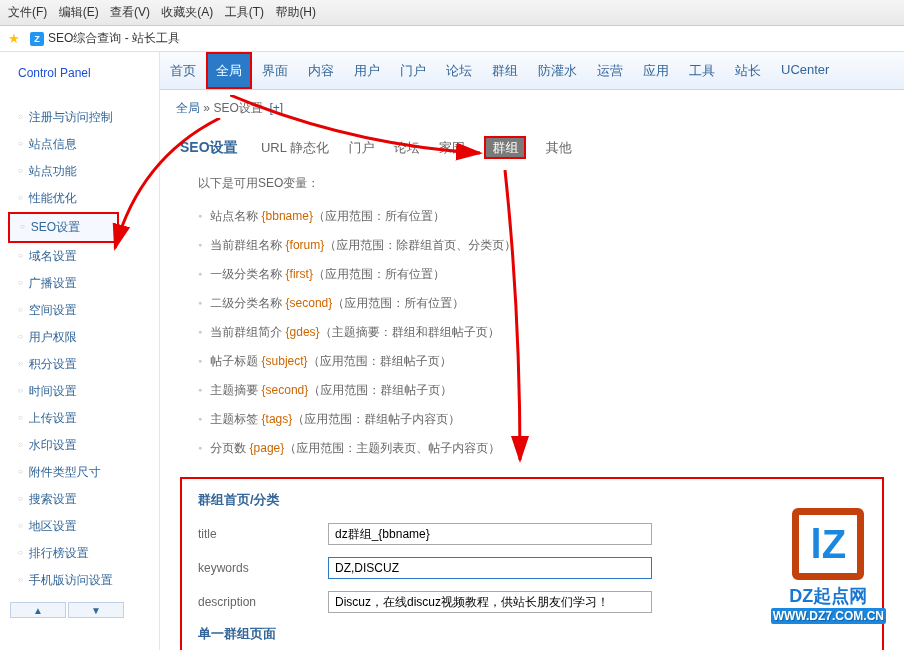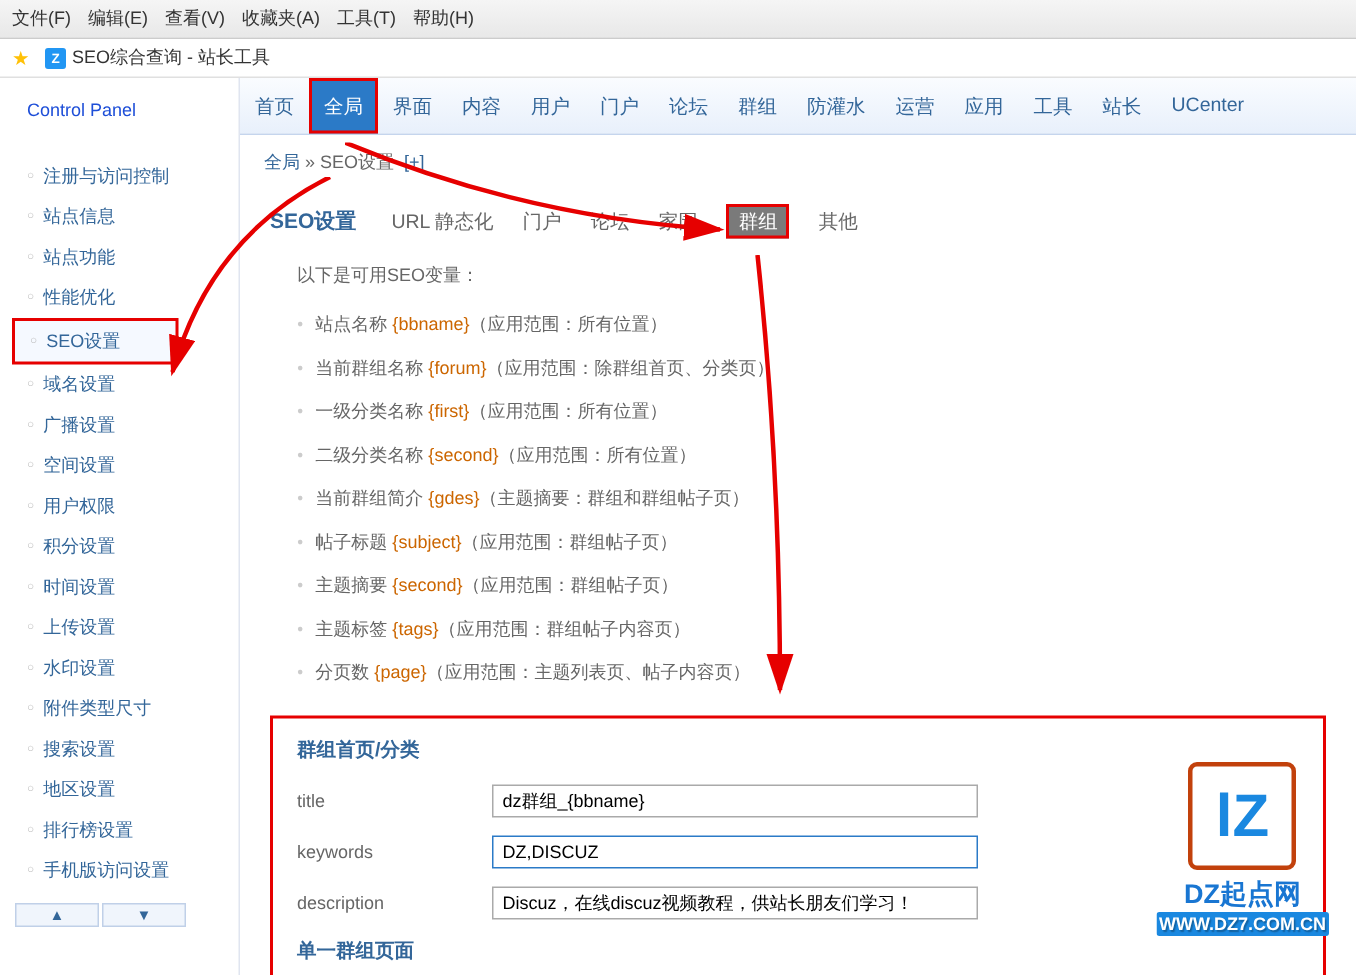--- a/index.html
+++ b/index.html
@@ -37,21 +37,21 @@
 .var-list li { font-size: 12px; padding: 6px 0; color: #666; position: relative; }
 .var-list li::before { content: "●"; color: #ccc; font-size: 7px; margin-right: 8px; vertical-align: 2px; }
 .var-code { color: #cc6600; }
 .form-box { border: 2px solid #e60000; margin-top: 14px; padding: 12px 16px 4px 16px; }
 .form-section-title { color: #336699; font-size: 13px; font-weight: bold; margin-bottom: 14px; }
 .form-row { display: flex; align-items: center; margin-bottom: 12px; }
 .form-label { width: 130px; font-size: 12px; color: #666; }
 .form-input { width: 324px; padding: 3px 6px; font-size: 12px; border: 1px solid #aaa; background: #fff; }
 .form-input.highlight { border: 1.5px solid #2b7ac7; }
 .watermark { position: fixed; right: 18px; bottom: 26px; text-align: center; }
-.watermark-logo { width: 72px; height: 72px; background: #fff; border: 3px solid #c2410c; border-radius: 6px; display: flex; align-items: center; justify-content: center; font-size: 40px; font-weight: bold; color: #1a88e0; margin: 0 auto; }
+.watermark-logo { width: 72px; height: 72px; background: #fff; border: 7px solid #c2410c; border-radius: 6px; display: flex; align-items: center; justify-content: center; font-size: 40px; font-weight: bold; color: #1a88e0; margin: 0 auto; }
 .watermark-text1 { color: #1976d2; font-weight: bold; font-size: 18px; margin-top: 4px; text-shadow: 0 0 3px #fff, 0 0 3px #fff; }
 .watermark-text2 { color: #fff; background: #1a88e0; font-size: 12px; font-weight: bold; padding: 1px 2px; border-radius: 2px; text-shadow: 1px 1px 1px rgba(0,0,0,0.3); }
 
 .red-arrow { position: absolute; pointer-events: none; }
 .red-arrow svg { display: block; }
 </style>
 </head>
 <body>
 
 <div class="browser-bar">

